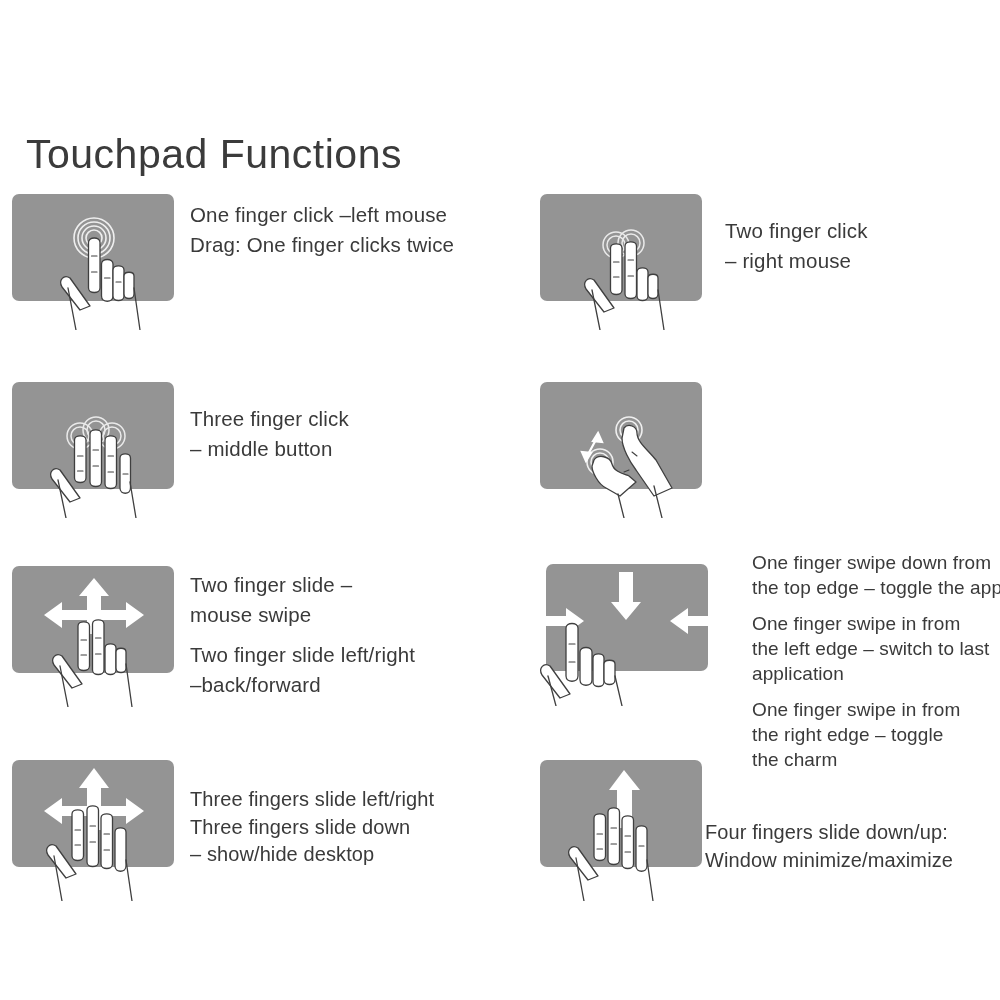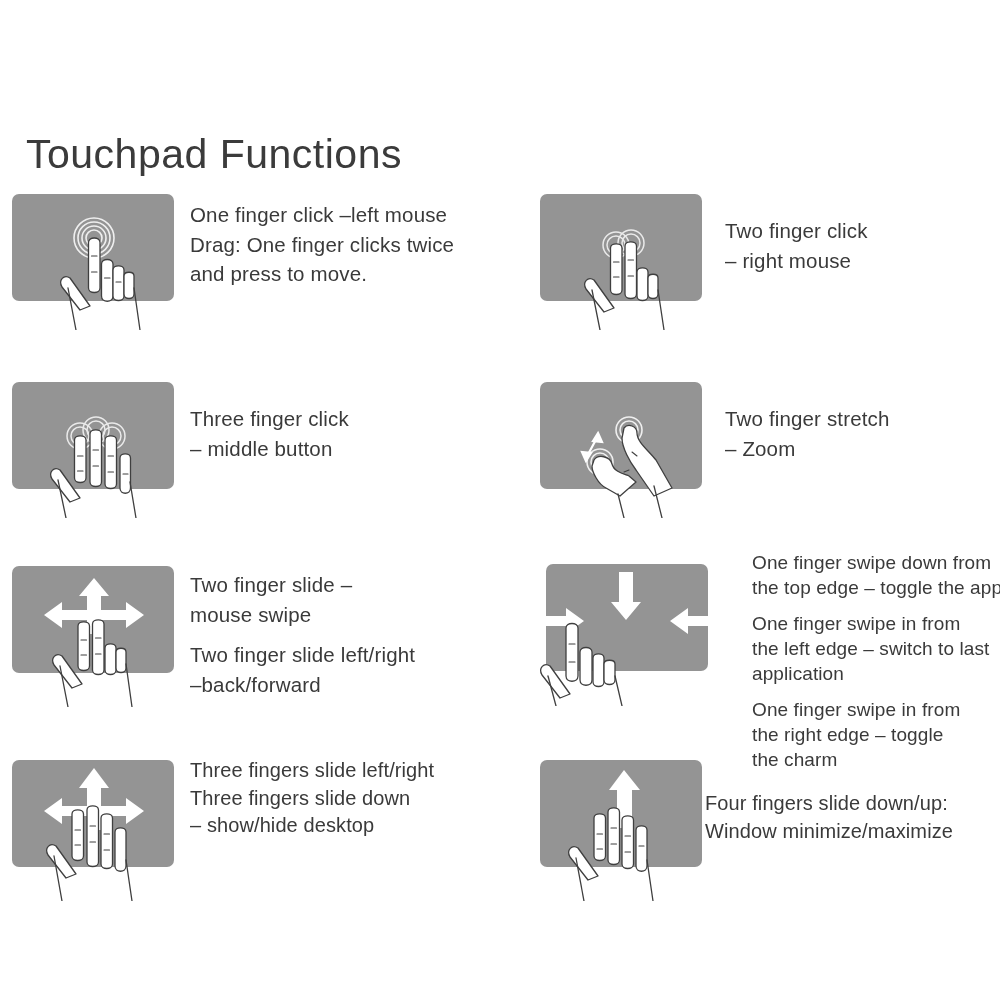--- a/index.html
+++ b/index.html
@@ -43,21 +43,21 @@
     position: absolute;
     color: #3a3a3a;
     font-weight: 400;
   }
   .txt p { margin: 0; }
   .txt .gap { height: 11px; }
 
   
   .t21 { font-size: 20.5px; line-height: 29.5px; letter-spacing: .15px; }
   .t19 { font-size: 19px;  line-height: 25px;  letter-spacing: .1px; }
-  .t20 { font-size: 20px;  line-height: 27.5px; letter-spacing: .1px; }
+  .t20 { font-size: 20px;  line-height: 27.5px; letter-spacing: .1px; margin-top: 29px; }
 </style>
 </head>
 <body>
 
 <div id="page">
 
   <h1 id="page-title">Touchpad Functions</h1>
 
   <div class="pad-wrap" style="left:8px; top:190px;">
     <svg class="pad-svg" width="200" height="140" viewBox="0 0 200 140" xmlns="http://www.w3.org/2000/svg">
@@ -89,21 +89,20 @@
         <path d="M83.5,66 L89,66"></path>
         <path d="M83.5,82 L89,82"></path>
         <path d="M96.5,88 L102,88"></path>
         <path d="M108,92 L113,92"></path>
       </g>
     </svg>
   </div>
   <div class="txt t21" style="left:190px; top:200px; width:330px;">
     <p>One finger click –left mouse</p>
     <p>Drag: One finger clicks twice</p>
-    <p>and press to move.</p>
   </div>
 
   <div class="pad-wrap" style="left:536px; top:190px;">
     <svg class="pad-svg" width="200" height="140" viewBox="0 0 200 140" xmlns="http://www.w3.org/2000/svg">
       <rect x="4" y="4" width="162" height="107" rx="7" ry="7" fill="#949494"></rect>
       <g fill="none" stroke="#ffffff" stroke-width="1.5" opacity="0.8">
         <circle cx="80" cy="55" r="9"></circle>
         <circle cx="80" cy="55" r="13"></circle>
         <circle cx="95" cy="53" r="9"></circle>
         <circle cx="95" cy="53" r="13"></circle>
@@ -187,24 +186,20 @@
         <path d="M88,50 C92,45 101,48 101,55 C101,64 112,72 120,82 L136,110 L118,118 L100,92 C94,84 86,70 86,60 Z"></path>
         <path d="M58,82 C62,76 74,78 76,86 C78,94 88,96 93,98 L100,104 L84,118 L70,110 C62,106 56,94 56,88 Z"></path>
         <path d="M118,108 L126,140" fill="none"></path>
         <path d="M82,116 L88,140" fill="none"></path>
       </g>
       <g fill="none" stroke="#3f3f3f" stroke-width="1.1" stroke-linecap="round">
         <path d="M96,74 L101,78"></path>
         <path d="M88,94 L93,92"></path>
       </g>
     </svg>
-  </div>
-  <div class="txt t21" style="left:725px; top:404px; width:270px;">
-    <p>Two finger stretch</p>
-    <p>– Zoom</p>
   </div>
 
   <div class="pad-wrap" style="left:8px; top:562px;">
     <svg class="pad-svg" width="200" height="145" viewBox="0 0 200 145" xmlns="http://www.w3.org/2000/svg">
       <rect x="4" y="4" width="162" height="107" rx="7" ry="7" fill="#949494"></rect>
 
       <g fill="#ffffff">
         <path d="M86,16 L101,34 L93,34 L93,72 L79,72 L79,34 L71,34 Z"></path>
         <path d="M36,53 L54,40 L54,48 L118,48 L118,40 L136,53 L118,66 L118,58 L54,58 L54,66 Z"></path>
       </g>

